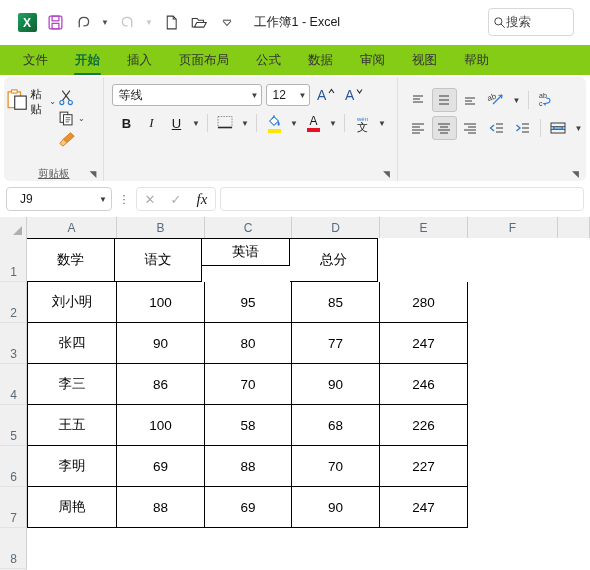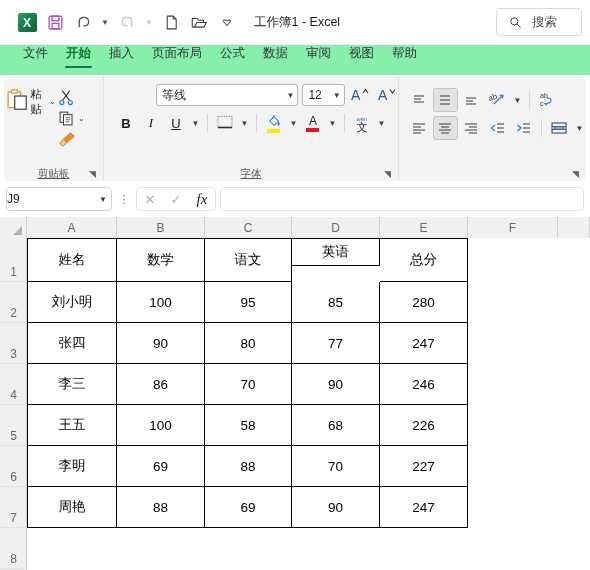--- a/index.html
+++ b/index.html
@@ -33,36 +33,36 @@
     width: 19px; height: 19px; border-radius: 2px;
     background: linear-gradient(135deg,#21a366 0%,#107c41 55%,#185c37 100%);
     display:flex; align-items:center; justify-content:center;
     color:#fff; font-size:12px; font-weight:bold; font-family:"Liberation Sans",sans-serif;
   }
   .win-title {
     margin-left: 14px;
     font-size: 12.5px; color: #1b1b1b; white-space: nowrap;
   }
   .searchbox {
-    position: absolute; right: 8px; top: 8px;
+    position: absolute; right: 16px; top: 8px;
     width: 86px; height: 28px;
     border: 1px solid #d8d8d8; border-radius: 4px;
-    display: flex; align-items: center; gap: 10px;
-    padding-left: 12px;
+    display: flex; align-items: center; gap: 0;
+    padding-left: 4px;
     background: #fff;
   }
   .searchbox .ph { font-size: 12.5px; color: #4a4a4a; }
 
   
   .tabs {
     height: 30px;
-    display: flex; align-items: flex-start;
+    display: flex; align-items: flex-end;
     padding-left: 14px;
-    background: #86efac;
-    gap: 0px;
+    background: #84cc16;
+    gap: 9px;
   }
   .tab {
     font-size: 12.5px; color: #333333;
     padding: 0 9px 6px 9px;
     position: relative; white-space: nowrap;
   }
   .tab.active { font-weight: bold; color: #0f6e3d; }
   .tab.active::after {
     content: ""; position: absolute; left: 8px; right: 8px; bottom: 0;
     height: 2.5px; background: #107c41; border-radius: 2px;
@@ -106,21 +106,21 @@
   .grp-font { width: 295px; }
   .font-row { display:flex; align-items:center; height:26px; padding-left: 8px; gap:4px;}
   .font-row2 { display:flex; align-items:center; height:30px; padding-left: 10px; gap:1px;}
   .combo {
     height: 22px; border: 1px solid #b4b4b4; border-radius: 3px;
     background:#fff; display:flex; align-items:center;
     font-size: 12px; color:#1b1b1b; padding: 0 3px 0 5px;
   }
   .combo .cname { flex:1; white-space:nowrap; overflow:hidden; }
   .combo .cv { font-size:8px; color:#404040; padding-left:4px; }
-  .combo-fontname { width: 150px; margin-left: 44px; }
+  .combo-fontname { width: 150px; }
   .combo-fontsize { width: 44px; }
   .iconbtn {
     width: 24px; height: 24px; border-radius:3px;
     display:flex; align-items:center; justify-content:center;
     font-size: 13px; color:#1b1b1b;
   }
   .iconbtn.sm { width: 13px; font-size: 8px; color:#404040; }
   .vsep { width:1px; height:18px; background:#d6d6d6; margin: 0 4px; }
   .fill-ic, .color-ic { display:flex; flex-direction:column; align-items:center; justify-content:center; height:22px;}
   .bar-yellow { width:13px; height:4px; background:#ffe600; margin-top:1px;}
@@ -135,21 +135,21 @@
   }
   .al-btn.sel { background:#e2e2e2; border:1px solid #c4c4c4; }
 
   
   .fbar {
     height: 36px; display:flex; align-items:center;
     padding: 0 6px 0 6px; background:#fff; gap:4px;
   }
   .namebox {
     width: 106px; height: 24px; border:1px solid #d0d0d0; border-radius:4px;
-    display:flex; align-items:center; padding: 0 4px 0 0;
+    display:flex; align-items:center; padding: 0 4px 0 13px;
     font-size: 12px; color:#1b1b1b;
   }
   .namebox .nb-name { flex:1; }
   .namebox .nb-v { font-size:8px; color:#3a3a3a; }
   .fb-dots { width: 16px; text-align:center; font-size:11px; color:#606060; letter-spacing:0; }
   .fb-btns {
     height:24px; border:1px solid #e3e3e3; border-radius:4px;
     display:flex; align-items:center; background:#fff;
   }
   .fb-btn { width:26px; height:22px; display:flex; align-items:center; justify-content:center;
@@ -388,21 +388,20 @@
         <div class="vsep"></div>
         <div class="iconbtn">
           <div style="display:flex;flex-direction:column;align-items:center;line-height:8px;">
             <span style="font-size:6px;color:#2b7cd3;">wén</span>
             <span style="font-size:11px;color:#1b1b1b;">文</span>
           </div>
         </div>
         <div class="iconbtn sm">▼</div>
       </div>
     </div>
-    <div class="rgroup-label">字体</div>
     <div class="dialog-launcher">◥</div>
   </div>
 
   <div class="rgroup grp-align">
     <div class="rgroup-body" style="flex-direction:column;padding-top:4px;">
       <div class="al-row">
         <div class="al-btn">
           <svg width="16" height="16" viewBox="0 0 16 16">
             <path d="M3 4 L13 4 M3 7 L10 7 M3 10 L13 10" stroke="#3a3a3a" stroke-width="1.1"></path>
           </svg>
@@ -513,21 +512,20 @@
     <div class="rowhead" style="height:41px">4</div>
     <div class="rowhead" style="height:41px">5</div>
     <div class="rowhead" style="height:41px">6</div>
     <div class="rowhead" style="height:41px">7</div>
     <div class="rowhead" style="height:41px">8</div>
   </div>
 
   <div class="cells">
 
     <div class="trow firstrow">
-      <div class="tcell first" style="width:90px;height:44px">姓名</div>
       <div class="tcell" style="width:88px;height:44px">数学</div>
       <div class="tcell" style="width:87px;height:44px">语文</div>
       <div class="tcell" style="width:88px;height:28px">英语</div>
       <div class="tcell" style="width:88px;height:44px">总分</div>
     </div>
 
     <div class="trow">
       <div class="tcell first" style="width:90px;height:41px">刘小明</div>
       <div class="tcell" style="width:88px;height:41px">100</div>
       <div class="tcell" style="width:87px;height:41px">95</div>

